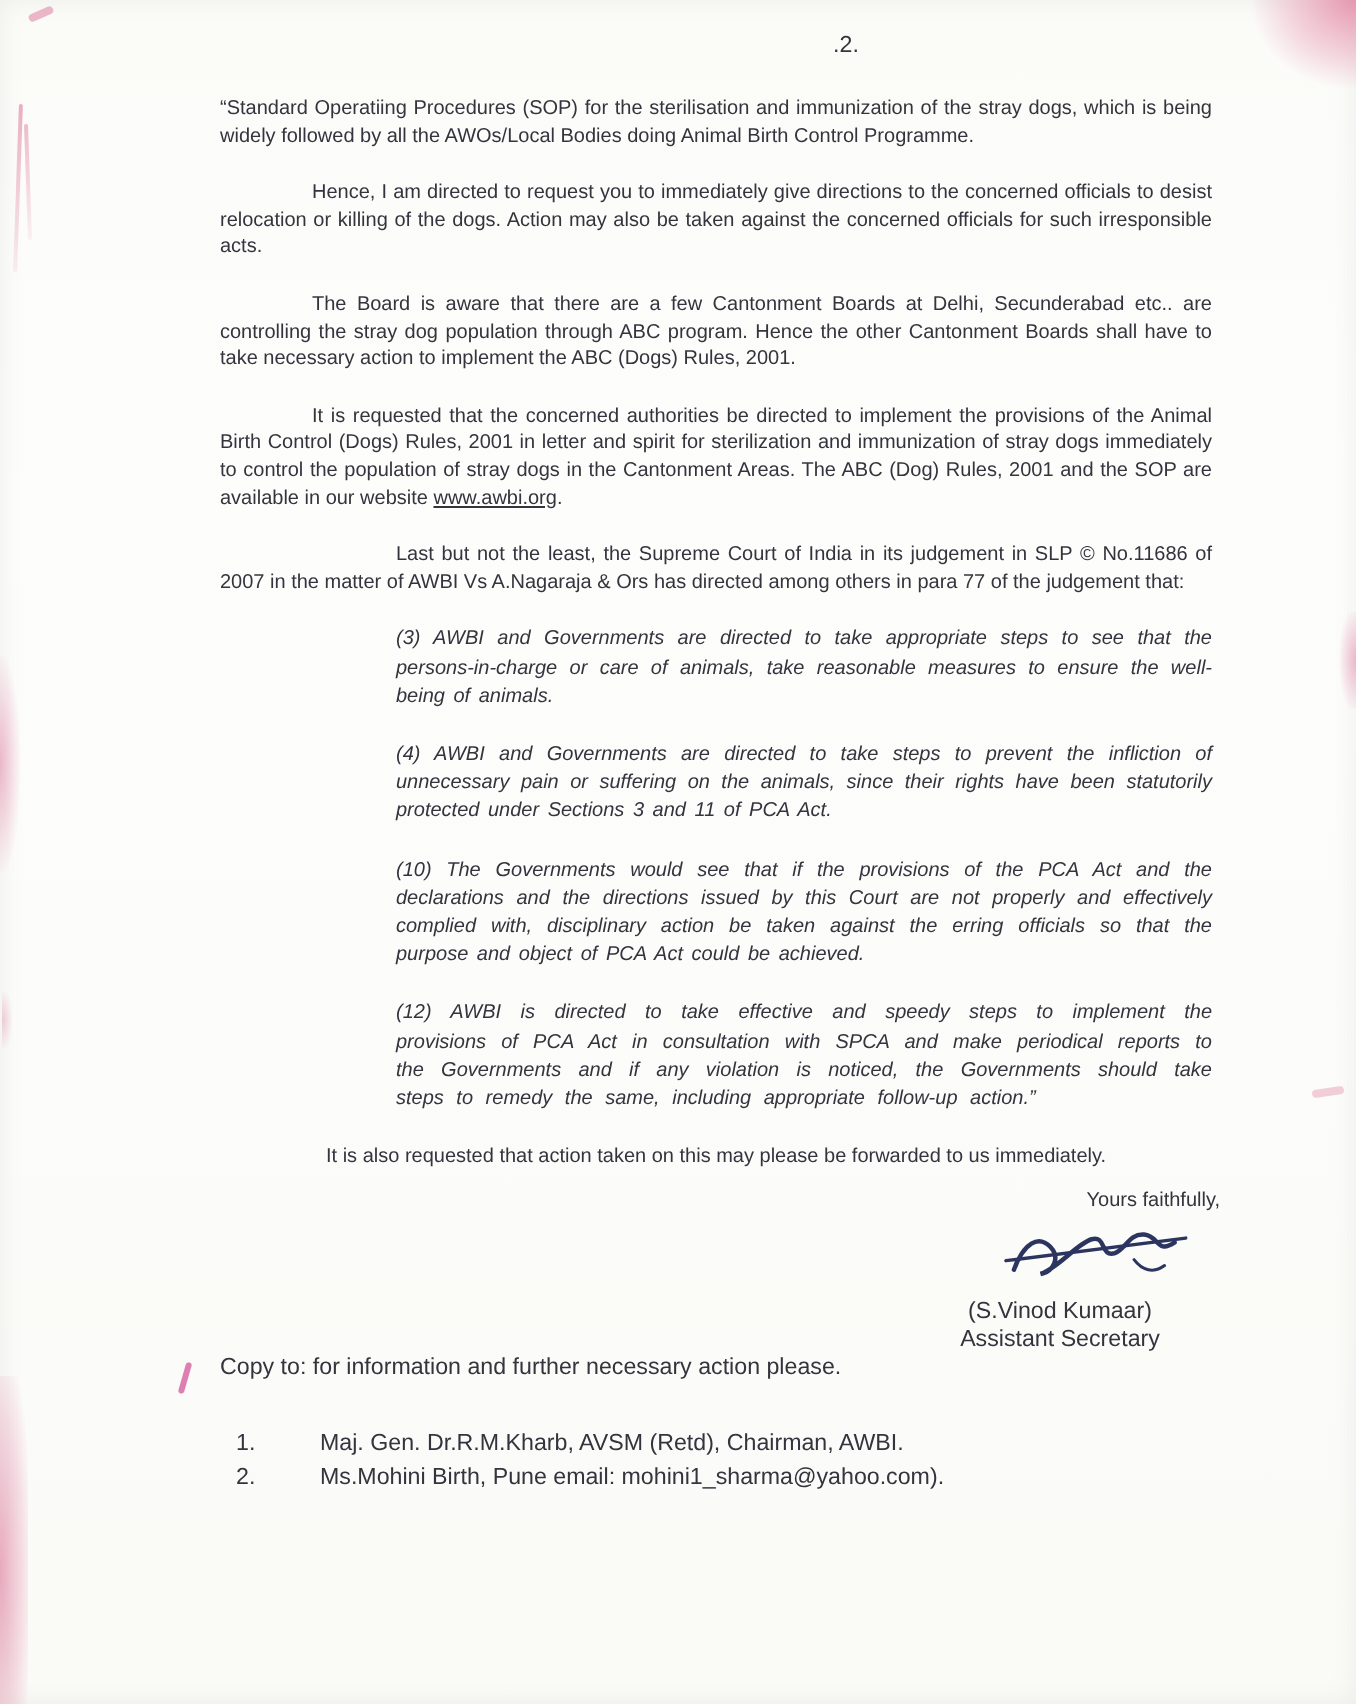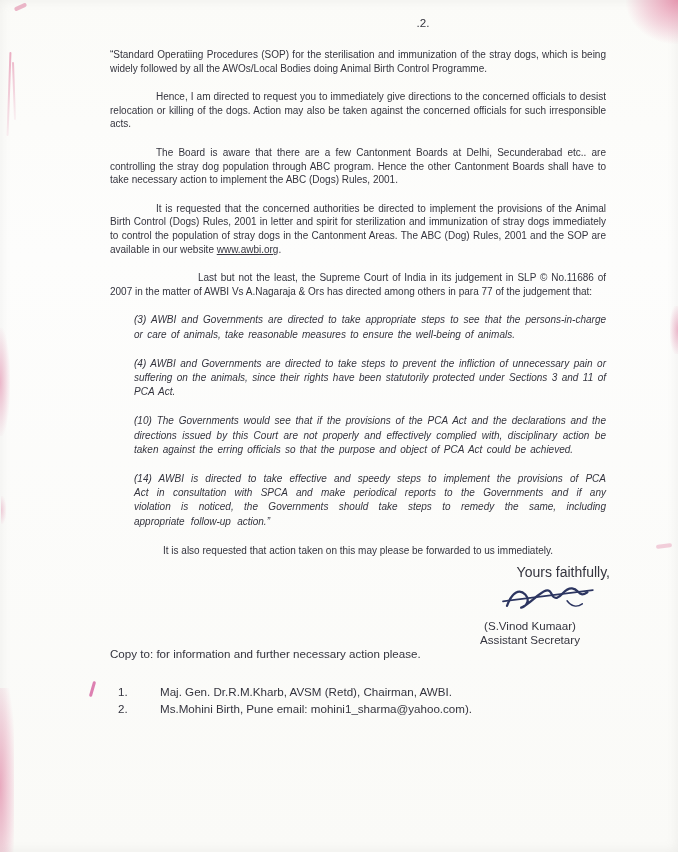--- a/index.html
+++ b/index.html
@@ -31,21 +31,21 @@
     margin: 0 0 15px 0;
     font-size: 10px;
     line-height: 13.6px;
     text-align: justify;
   }
   .ind    { text-indent: 46px; }
   .ind-lg { text-indent: 88px; }
 
   .quote {
     font-style: italic;
-    margin-left: 24px;
+    margin-left: 88px;
     line-height: 14.2px;
     word-spacing: 1.5px;
   }
   .quote.loose { word-spacing: 3.5px; }
 
   .doclink {
     text-decoration: underline;
     color: inherit;
     cursor: pointer;
   }
@@ -54,21 +54,21 @@
 
   .sign-block {
     width: 160px;
     margin-left: auto;
     margin-right: -4px;
     display: flex;
     flex-direction: column;
     align-items: center;
     text-align: center;
   }
-  .sign-line { font-size: 14px; line-height: 14px; align-self: flex-end; }
+  .sign-line { font-size: 10px; line-height: 14px; align-self: flex-end; }
   .sign-name, .sign-title { font-size: 11.6px; line-height: 14px; }
   .sig-wrap { margin: 2px 10px 2px 0; transform: rotate(-3deg); align-self: flex-end; }
 
   .copy-heading {
     font-size: 11.6px;
     line-height: 14px;
     text-align: left;
   }
   .copy-list { margin-top: 22px; margin-left: 8px; }
   .copy-item { display: flex; font-size: 11.6px; line-height: 17px; }
@@ -148,21 +148,21 @@
 
   <p class="ind">The Board is aware that there are a few Cantonment Boards at Delhi, Secunderabad etc.. are controlling the stray dog population through ABC program. Hence the other Cantonment Boards shall have to take necessary action to implement the ABC (Dogs) Rules, 2001.</p>
 
   <p class="ind"><span>It is requested that the concerned authorities be directed to implement the provisions of the Animal Birth Control (Dogs) Rules, 2001 in letter and spirit for sterilization and immunization of stray dogs immediately to control the population of stray dogs in the Cantonment Areas. The ABC (Dog) Rules, 2001 and the SOP are available in our website </span><span class="doclink">www.awbi.org</span><span>.</span></p>
 
   <p class="ind-lg">Last but not the least, the Supreme Court of India in its judgement in SLP © No.11686 of 2007 in the matter of AWBI Vs A.Nagaraja &amp; Ors has directed among others in para 77 of the judgement that:</p>
 
   <p class="quote">(3) AWBI and Governments are directed to take appropriate steps to see that the persons-in-charge or care of animals, take reasonable measures to ensure the well-being of animals.</p>
   <p class="quote">(4) AWBI and Governments are directed to take steps to prevent the infliction of unnecessary pain or suffering on the animals, since their rights have been statutorily protected under Sections 3 and 11 of PCA Act.</p>
   <p class="quote">(10) The Governments would see that if the provisions of the PCA Act and the declarations and the directions issued by this Court are not properly and effectively complied with, disciplinary action be taken against the erring officials so that the purpose and object of PCA Act could be achieved.</p>
-  <p class="quote loose">(14) AWBI is directed to take effective and speedy steps to implement the provisions of PCA Act in consultation with SPCA and make periodical reports to the Governments and if any violation is noticed, the Governments should take steps to remedy the same, including appropriate follow-up action.”</p>
+  <p class="quote loose">(12) AWBI is directed to take effective and speedy steps to implement the provisions of PCA Act in consultation with SPCA and make periodical reports to the Governments and if any violation is noticed, the Governments should take steps to remedy the same, including appropriate follow-up action.”</p>
 
   <p class="closing">It is also requested that action taken on this may please be forwarded to us immediately.</p>
 
   <div class="sign-block">
     <span class="sign-line">Yours faithfully,</span>
     <span class="sig-wrap">
       <svg width="100" height="32" viewBox="0 0 104 34" aria-hidden="true">
         <path d="M6 24 C 12 10, 20 6, 26 13 C 31 19, 27 26, 20 27 C 30 24, 40 12, 48 10 C 56 8, 52 20, 60 18 C 66 16, 68 8, 76 9 C 84 10, 82 20, 92 14" fill="none" stroke="#2c3560" stroke-width="2.4" stroke-linecap="round"></path>
         <path d="M2 19 L 98 12" fill="none" stroke="#2c3560" stroke-width="1.8" stroke-linecap="round"></path>
         <path d="M70 22 C 74 28, 80 30, 86 26" fill="none" stroke="#2c3560" stroke-width="1.6" stroke-linecap="round"></path>

